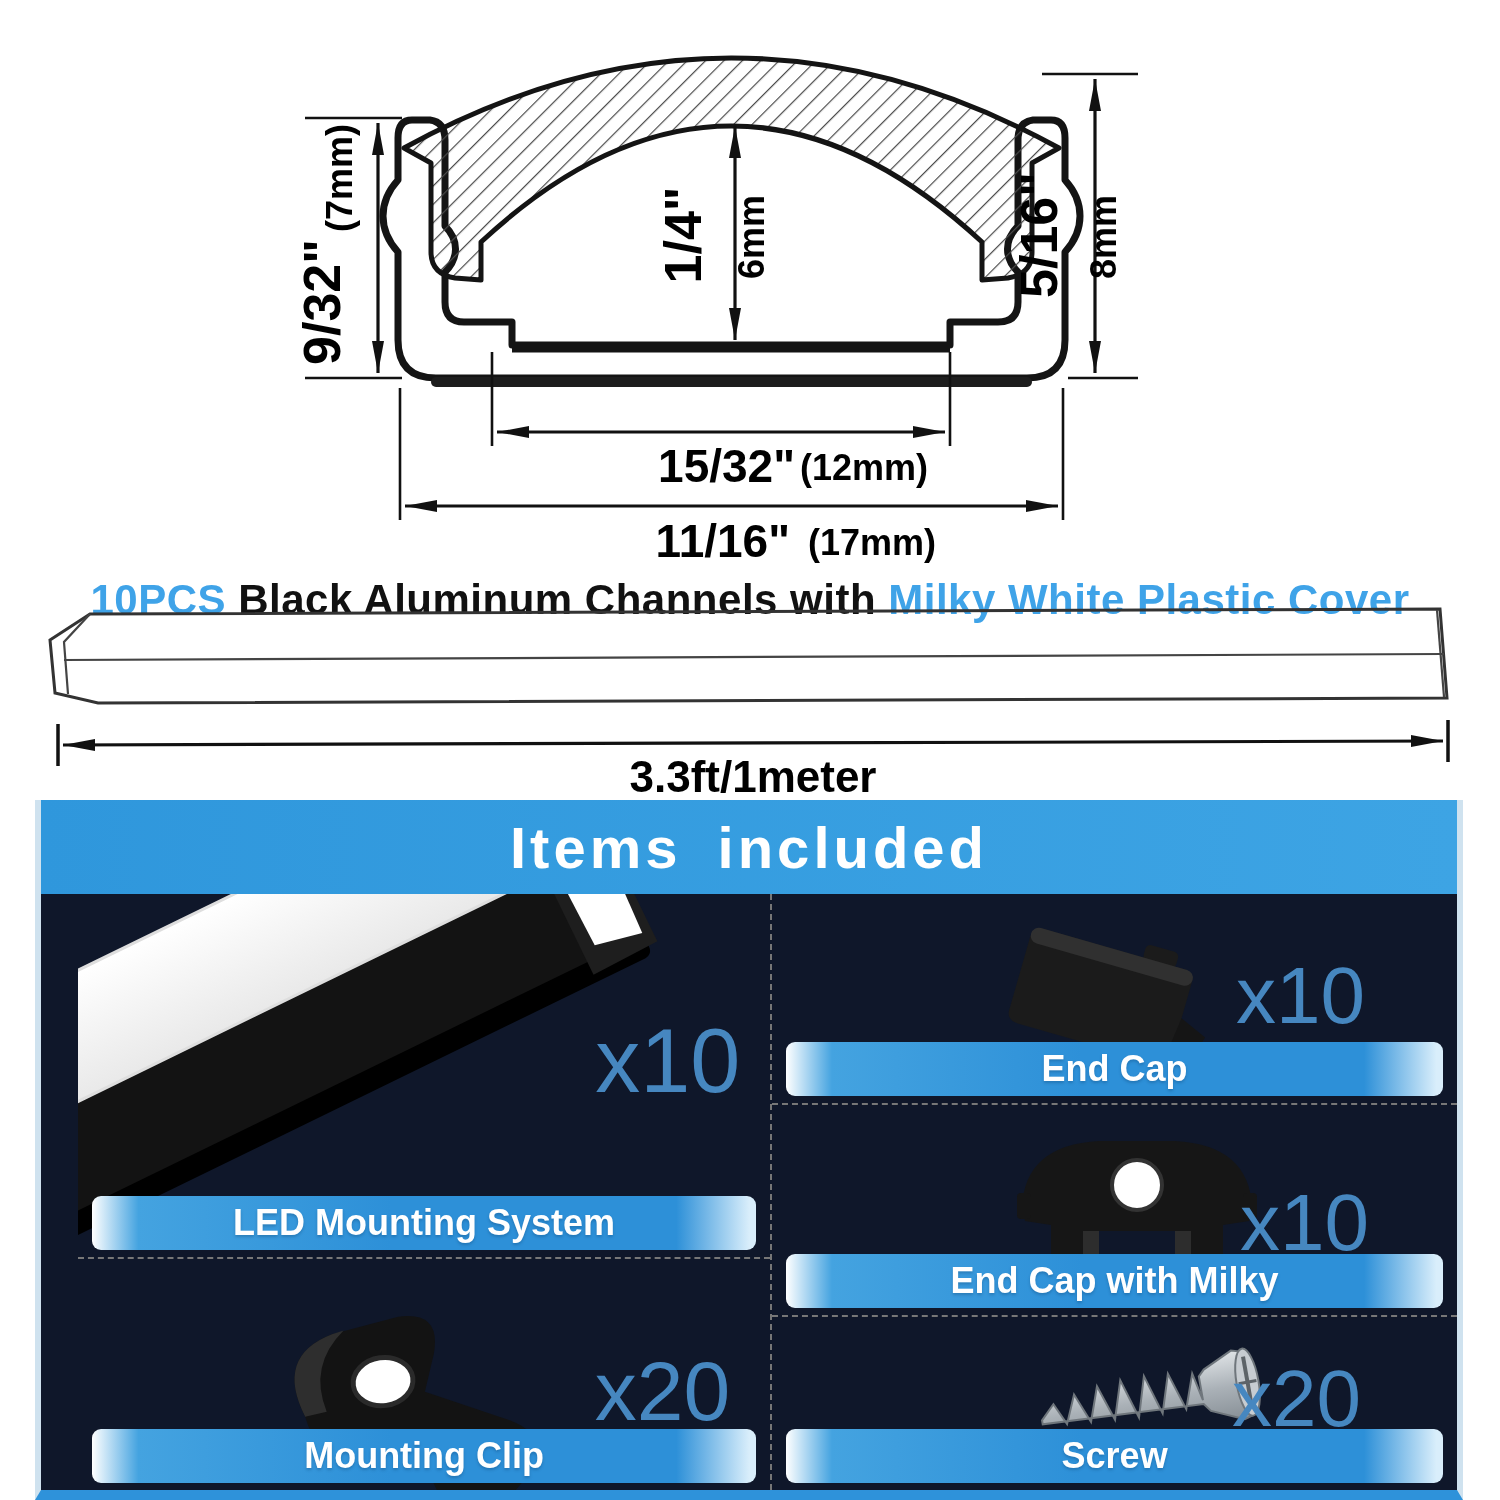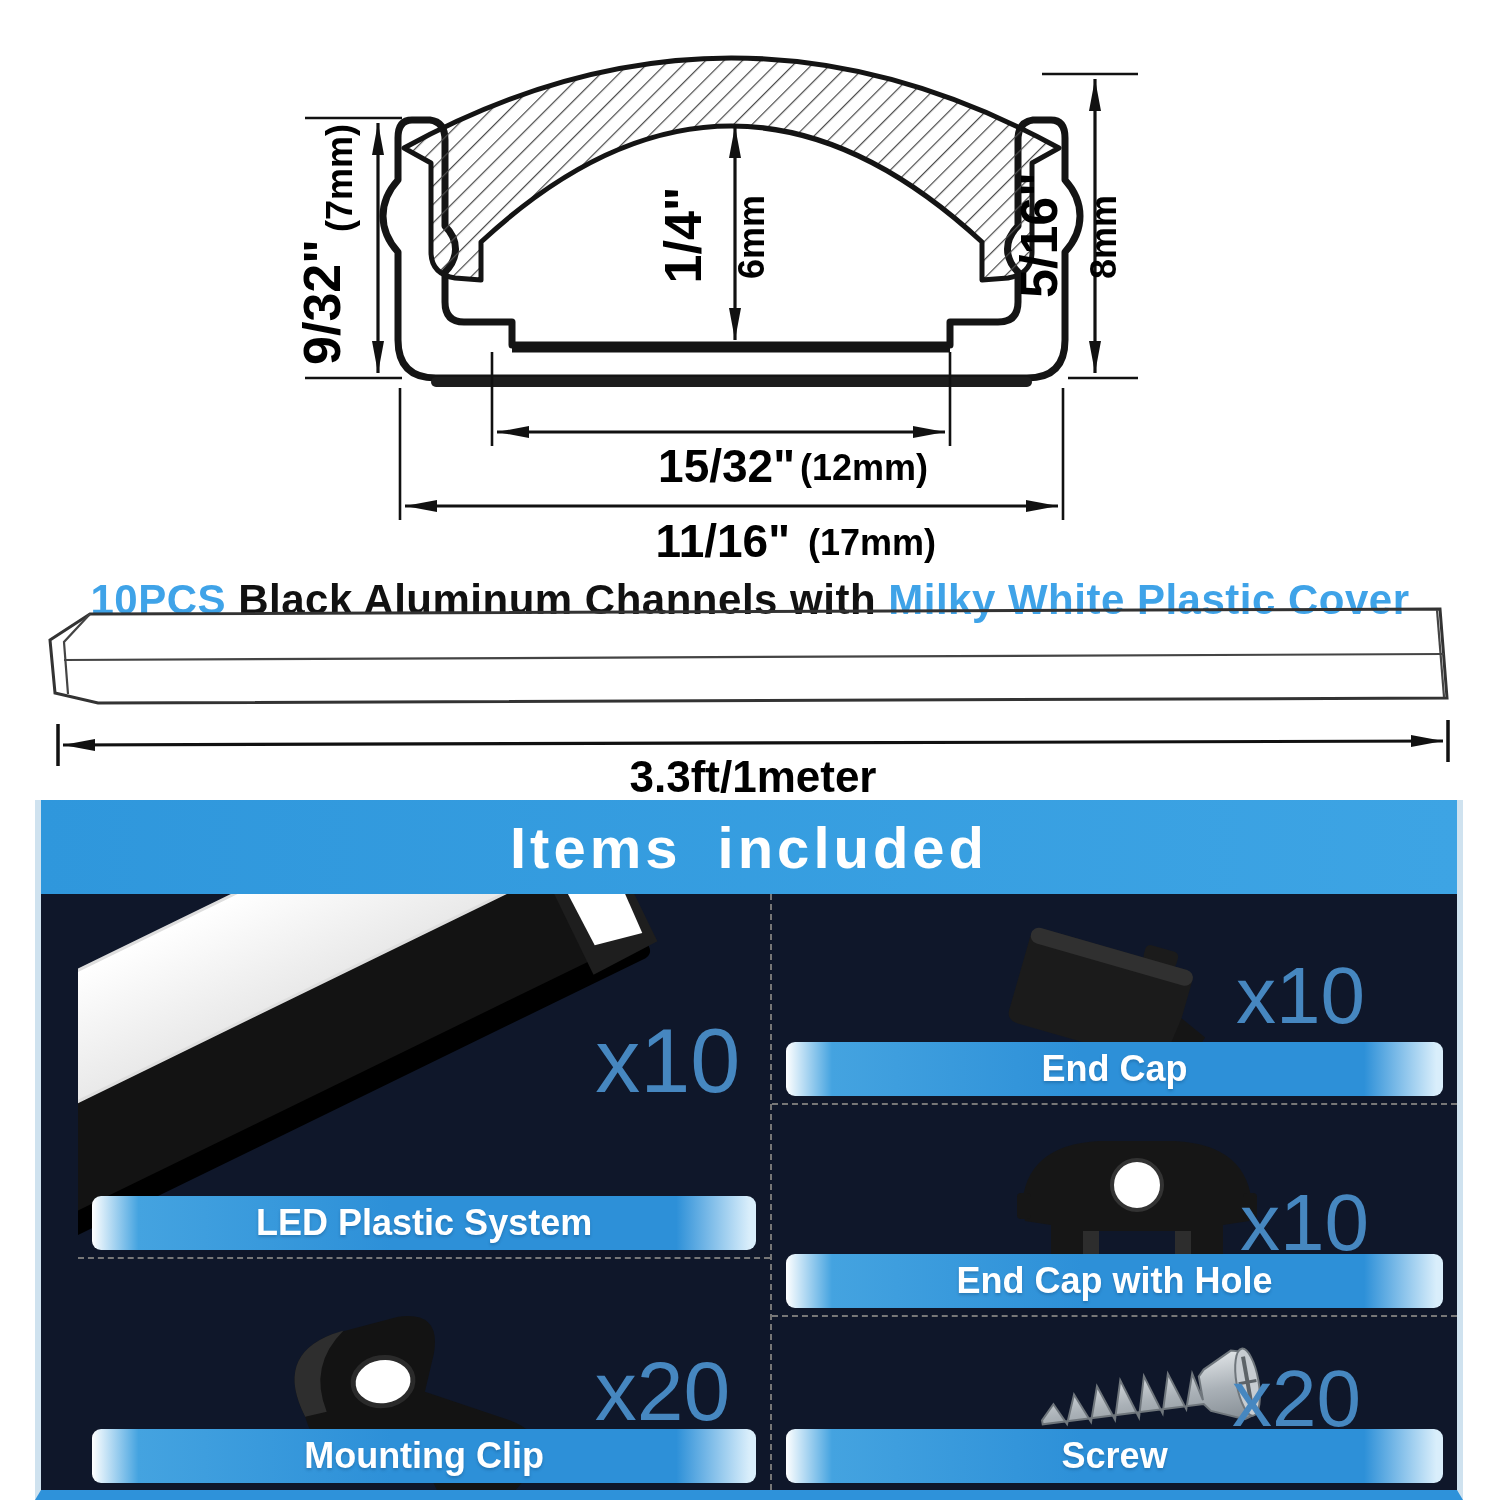--- a/index.html
+++ b/index.html
@@ -184,21 +184,21 @@
           <g transform="rotate(-26 250 160)">
             <rect x="-150" y="78" width="740" height="138" fill="#131313"></rect>
             <rect x="-150" y="200" width="740" height="22" rx="8" fill="#000"></rect>
             <rect x="-160" y="-16" width="690" height="118" rx="28" fill="url(#diffG)" stroke="#dedede" stroke-width="3"></rect>
             <polygon points="528,-10 600,70 600,212 528,214" fill="#1e1e1e"></polygon>
             <polygon points="540,118 592,150 590,198 542,188" fill="#ffffff"></polygon>
             <polygon points="528,-10 600,70 596,86 528,8" fill="#2b2b2b"></polygon>
           </g>
         </svg>
         <span class="count count-led">x10</span>
-        <div class="strip">LED Plastic System</div>
+        <div class="strip">LED Mounting System</div>
       </div>
 
       <div class="cell cell-clip">
         <svg class="img-clip" viewBox="0 0 420 300">
           <g transform="rotate(-8 210 150)">
             <path d="M70,120 Q48,56 108,42 L176,34 Q220,34 206,76 L192,112 L272,152
                      Q312,174 286,206 L248,240 Q210,262 194,222 L184,192 L122,172 Q74,158 70,120 Z" fill="#131313"></path>
             <ellipse cx="152" cy="96" rx="30" ry="24" fill="#ffffff" stroke="#2a2a2a" stroke-width="5"></ellipse>
             <path d="M70,120 Q48,56 108,42 L120,40 Q80,70 92,118 Z" fill="#2e2e2e"></path>
           </g>
@@ -228,21 +228,21 @@
           <path d="M 35 88 Q 38 26 112 22 L 188 22 Q 262 26 265 88 L 262 102 L 236 106
                    L 236 150 Q 236 170 214 170 L 196 170 L 196 112 L 104 112 L 104 170 L 86 170
                    Q 64 170 64 150 L 64 106 L 38 102 Z" fill="#161616"></path>
           <rect x="30" y="74" width="14" height="26" rx="4" fill="#161616"></rect>
           <rect x="256" y="74" width="14" height="26" rx="4" fill="#161616"></rect>
           <circle cx="150" cy="66" r="25" fill="#ffffff" stroke="#333" stroke-width="4"></circle>
           <rect x="96" y="112" width="16" height="54" fill="#2d2d2d"></rect>
           <rect x="188" y="112" width="16" height="54" fill="#2d2d2d"></rect>
         </svg>
         <span class="count count-endcaphole">x10</span>
-        <div class="strip">End Cap with Hole</div>
+        <div class="strip">End Cap with Milky</div>
       </div>
 
       <div class="cell cell-screw">
         <svg class="img-screw" viewBox="0 0 300 120">
           <defs>
             <linearGradient id="metG" x1="0" y1="0" x2="0" y2="1">
               <stop offset="0" stop-color="#dfe3e6"></stop>
                 <stop offset=".5" stop-color="#aab1b7"></stop>
                 <stop offset="1" stop-color="#878f96"></stop>
             </linearGradient>

